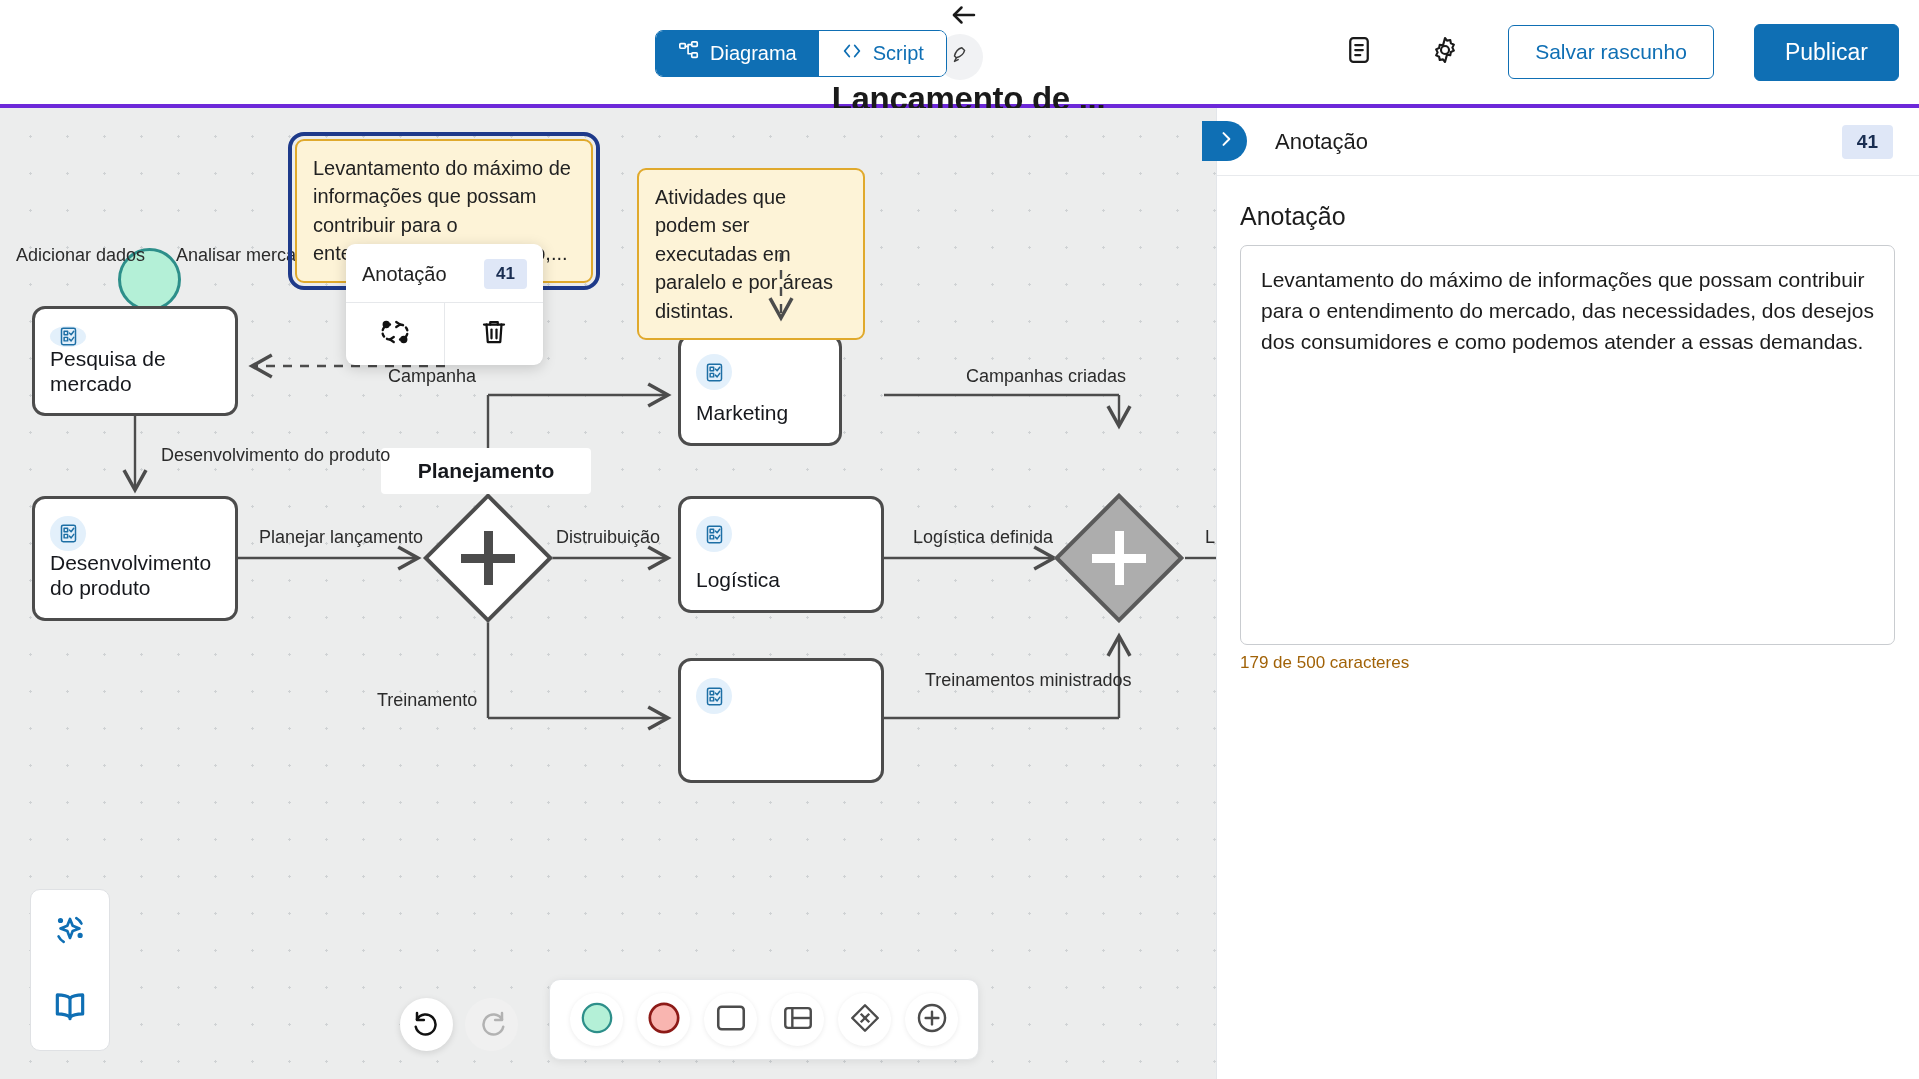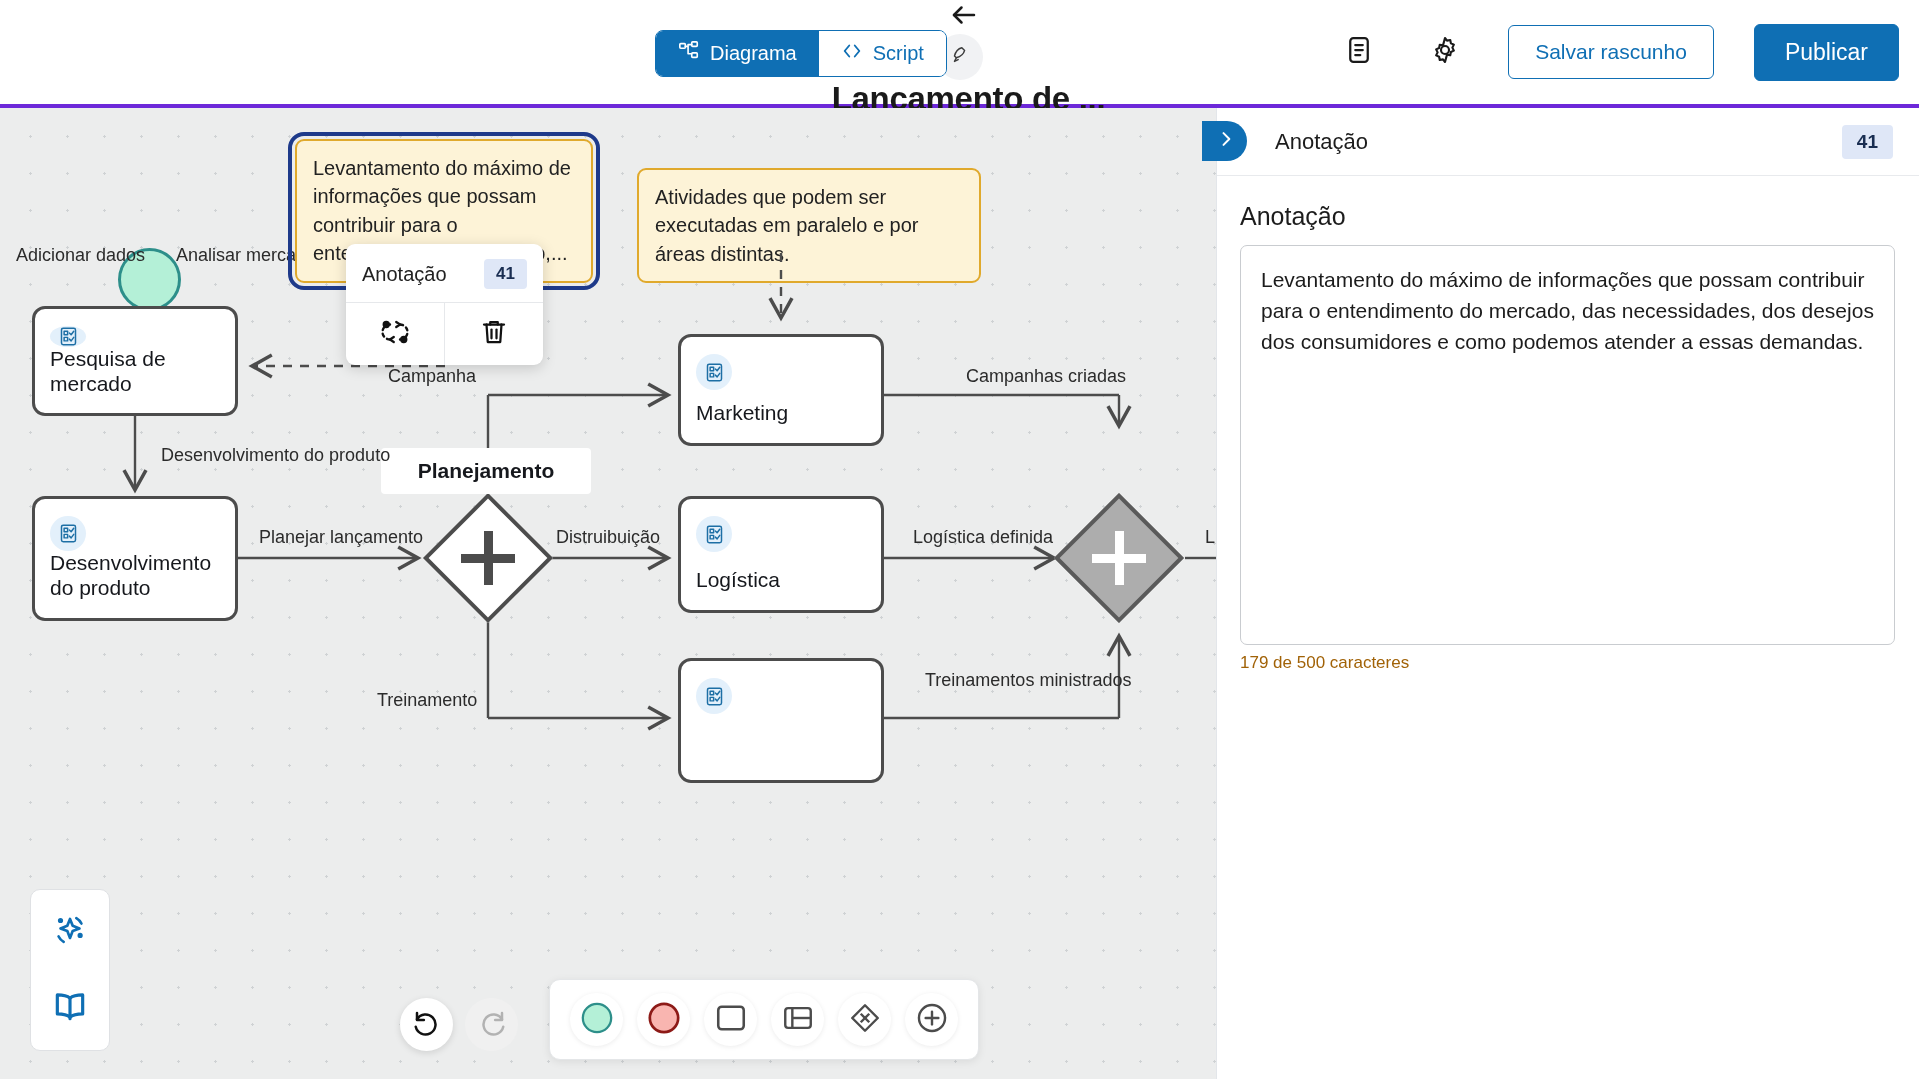--- a/index.html
+++ b/index.html
@@ -402,21 +402,21 @@
         <rect x="4" y="2.5" width="16" height="19" rx="2"></rect>
         <rect x="7" y="6" width="4" height="4"></rect>
           <rect x="7" y="13" width="4" height="4"></rect>
         <polyline points="13 8 15 10 18 6"></polyline>
           <polyline points="13 15 15 17 18 13"></polyline>
       </svg>
     </div>
     <div class="node-label">Desenvolvimento do produto</div>
   </div>
 
-  <div class="node" style="left:678px; top:226px; width:206px; height:112px;">
+  <div class="node" style="left:678px; top:226px; width:164px; height:112px;">
     <div class="node-ico">
       <svg viewBox="0 0 24 24" fill="none" stroke="#1d6fa5" stroke-width="1.7" stroke-linecap="round" stroke-linejoin="round">
         <rect x="4" y="2.5" width="16" height="19" rx="2"></rect>
         <rect x="7" y="6" width="4" height="4"></rect>
           <rect x="7" y="13" width="4" height="4"></rect>
         <polyline points="13 8 15 10 18 6"></polyline>
           <polyline points="13 15 15 17 18 13"></polyline>
       </svg>
     </div>
     <div class="node-label">Marketing</div>
@@ -468,21 +468,21 @@
   <div class="edge-label" style="left:388px; top:258px;">Campanha</div>
   <div class="edge-label" style="left:259px; top:419px;">Planejar lançamento</div>
   <div class="edge-label" style="left:556px; top:419px;">Distruibuição</div>
   <div class="edge-label" style="left:377px; top:582px;">Treinamento</div>
   <div class="edge-label" style="left:966px; top:258px;">Campanhas criadas</div>
   <div class="edge-label" style="left:913px; top:419px;">Logística definida</div>
   <div class="edge-label" style="left:925px; top:562px;">Treinamentos ministrados</div>
   <div class="edge-label" style="left:1205px; top:419px;">L</div>
 
   <div class="sticky selected" style="left:295px; top:31px; width:298px;">Levantamento do máximo de informações que possam contribuir para o entendimento do mercado,...</div>
-  <div class="sticky" style="left:637px; top:60px; width:344px;">Atividades que podem ser executadas em paralelo e por áreas distintas.</div>
+  <div class="sticky" style="left:637px; top:60px; width:228px;">Atividades que podem ser executadas em paralelo e por áreas distintas.</div>
 
   <svg class="edges" style="pointer-events:none;">
     <line x1="781" y1="145" x2="781" y2="210" stroke="#4c4c4c" stroke-width="2.4" stroke-dasharray="9 8" marker-end="url(#arw)"></line>
   </svg>
 
   <div class="popup" style="left:346px; top:136px;">
     <div class="popup-head">
       <span class="popup-title">Anotação</span>
       <span class="popup-count">41</span>
     </div>

